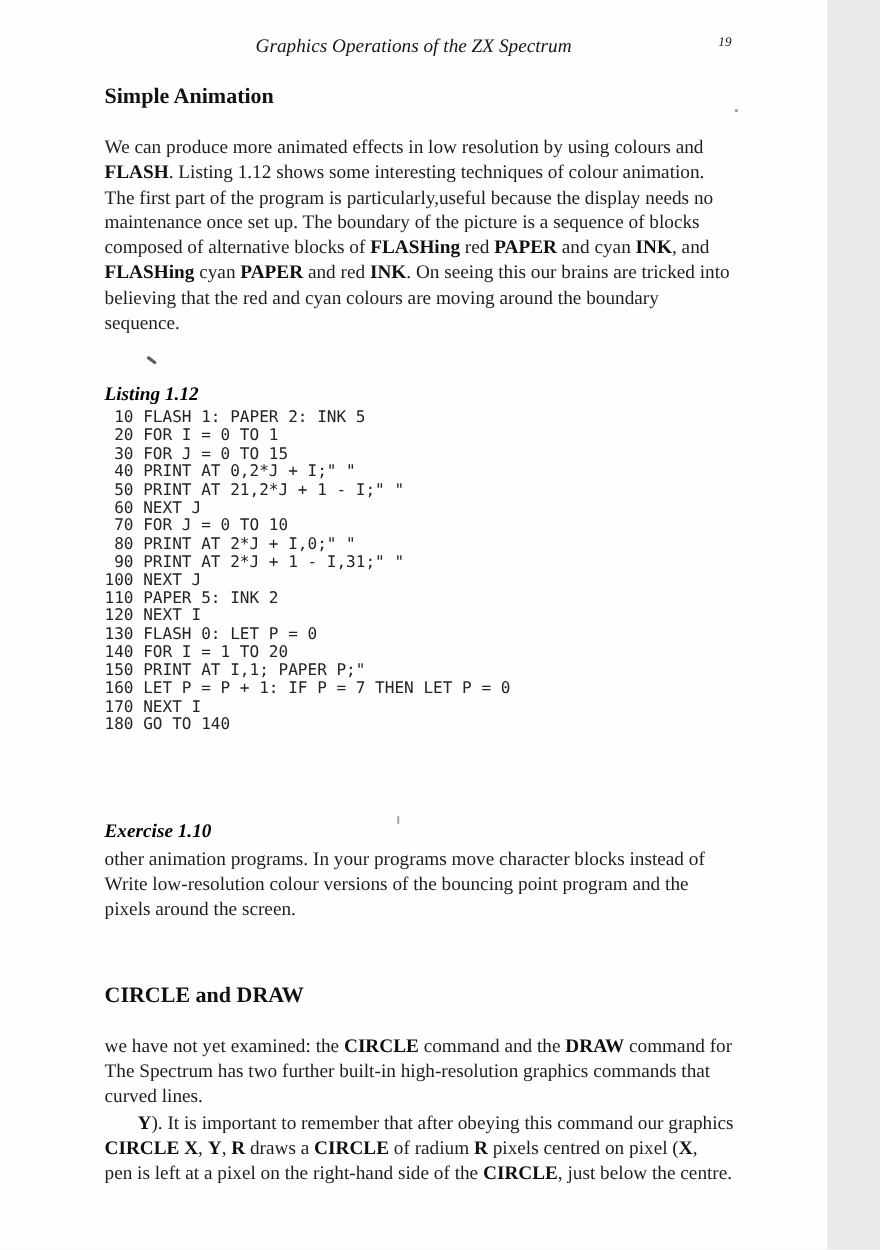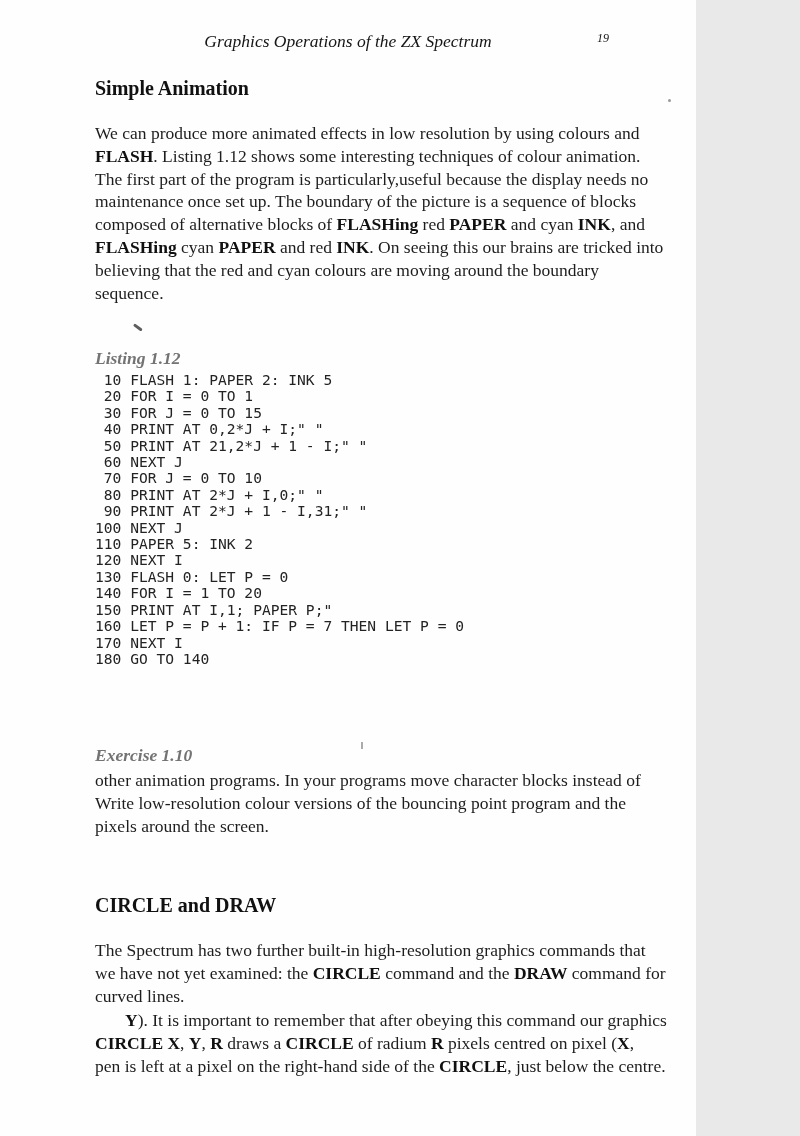--- a/index.html
+++ b/index.html
@@ -1,19 +1,19 @@
 <!DOCTYPE html>
 <html><head>
 <meta charset="utf-8">
 <style>
   html, body { margin: 0; padding: 0; }
   body { width: 800px; height: 1136px; background: #e9e9e9; }
   .page {
     position: relative;
-    width: 696px;
+    width: 752px;
     height: 1136px;
     background: #fefefe;
     overflow: hidden;
     color: #1d1d1d;
     font-family: "Liberation Serif", serif;
   }
   .running-head {
     position: absolute;
     top: 31px; left: 0; width: 100%;
     text-align: center;
@@ -46,21 +46,21 @@
   .body-text .line { white-space: pre; }
   .body-text b { font-weight: bold; color: #101010; }
   .indent-first .line:first-child { padding-left: 30px; }
   .listing-label, .exercise-label {
     position: absolute;
     left: 95px;
     margin: 0;
     font-size: 17.5px;
     font-style: italic;
     font-weight: bold;
-    color: #737373;
+    color: #000000;
     text-align: center;
   }
   .code-block {
     position: absolute;
     left: 95px;
     margin: 0;
     font-family: "DejaVu Sans Mono", monospace;
     font-size: 14.6px;
     line-height: 16.4px;
     font-weight: normal;
@@ -136,22 +136,22 @@
 
   <div class="body-text" style="top:769px">
       <div class="line">other animation programs. In your programs move character blocks instead of</div>
       <div class="line">Write low-resolution colour versions of the bouncing point program and the</div>
       <div class="line">pixels around the screen.</div>
     </div>
 
   <h2 class="section-heading" style="top:894px">CIRCLE and DRAW</h2>
 
   <div class="body-text" style="top:939px">
+      <div class="line">we have not yet examined: the <b>CIRCLE</b> command and the <b>DRAW</b> command for</div>
       <div class="line">The Spectrum has two further built-in high-resolution graphics commands that</div>
-      <div class="line">we have not yet examined: the <b>CIRCLE</b> command and the <b>DRAW</b> command for</div>
       <div class="line">curved lines.</div>
     </div>
 
   <div class="body-text indent-first" style="top:1009px">
       <div class="line"><b>Y</b>). It is important to remember that after obeying this command our graphics</div>
       <div class="line"><b>CIRCLE</b> <b>X</b>, <b>Y</b>, <b>R</b> draws a <b>CIRCLE</b> of radium <b>R</b> pixels centred on pixel (<b>X</b>,</div>
       <div class="line">pen is left at a pixel on the right-hand side of the <b>CIRCLE</b>, just below the centre.</div>
     </div>
 
   <span class="artifact artifact-grave"></span>

